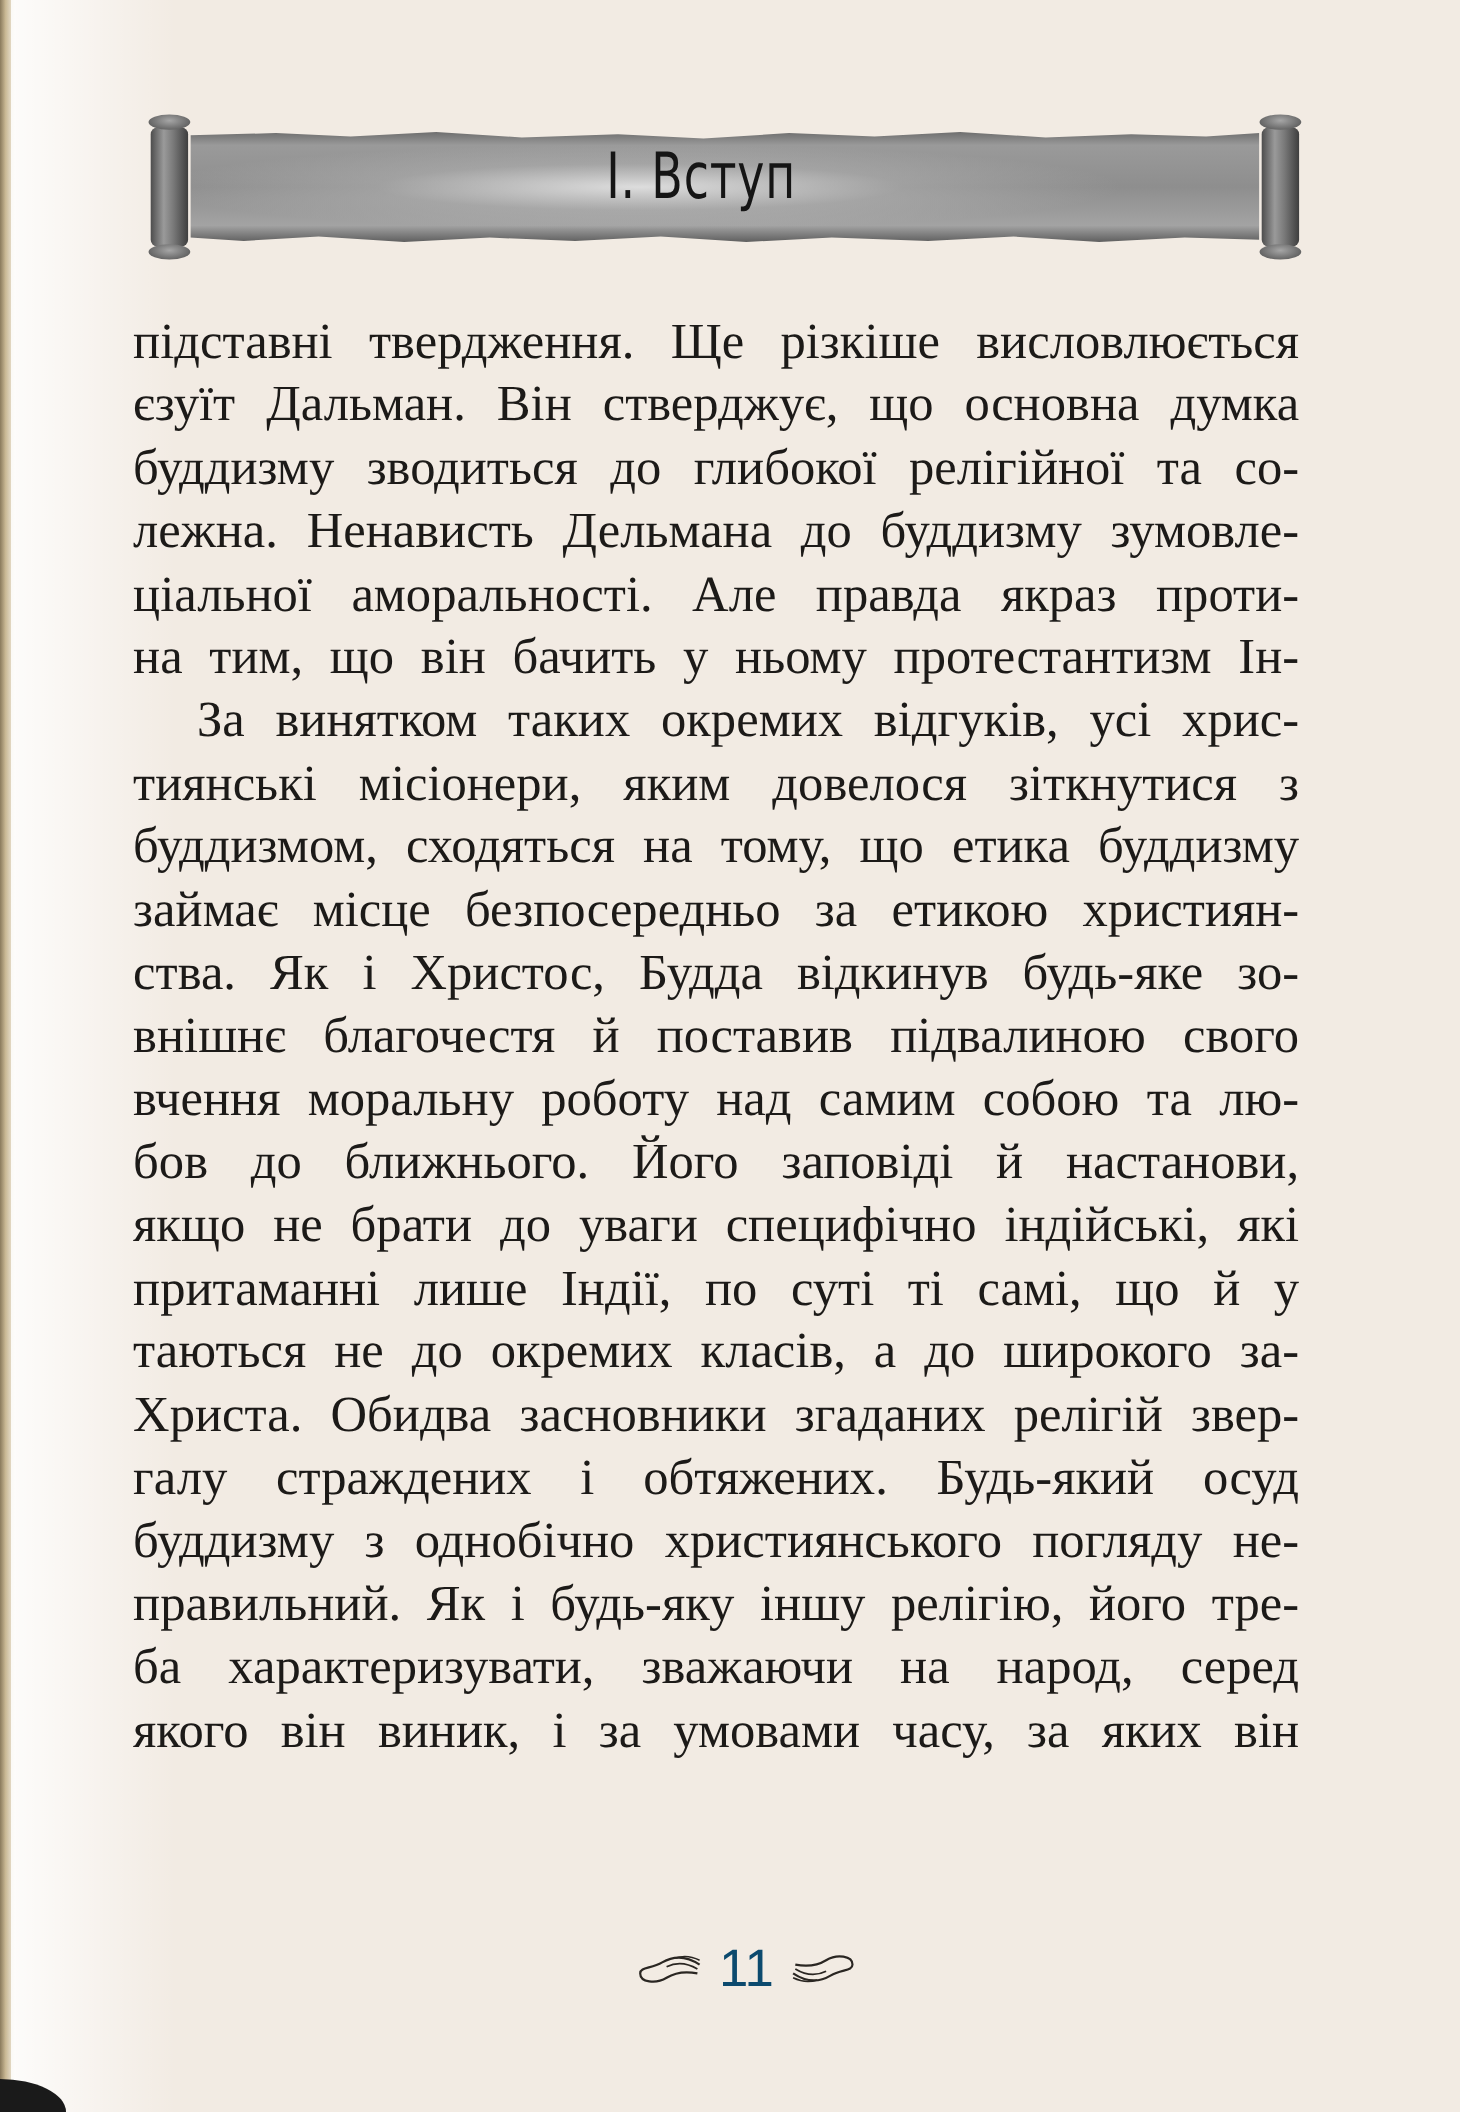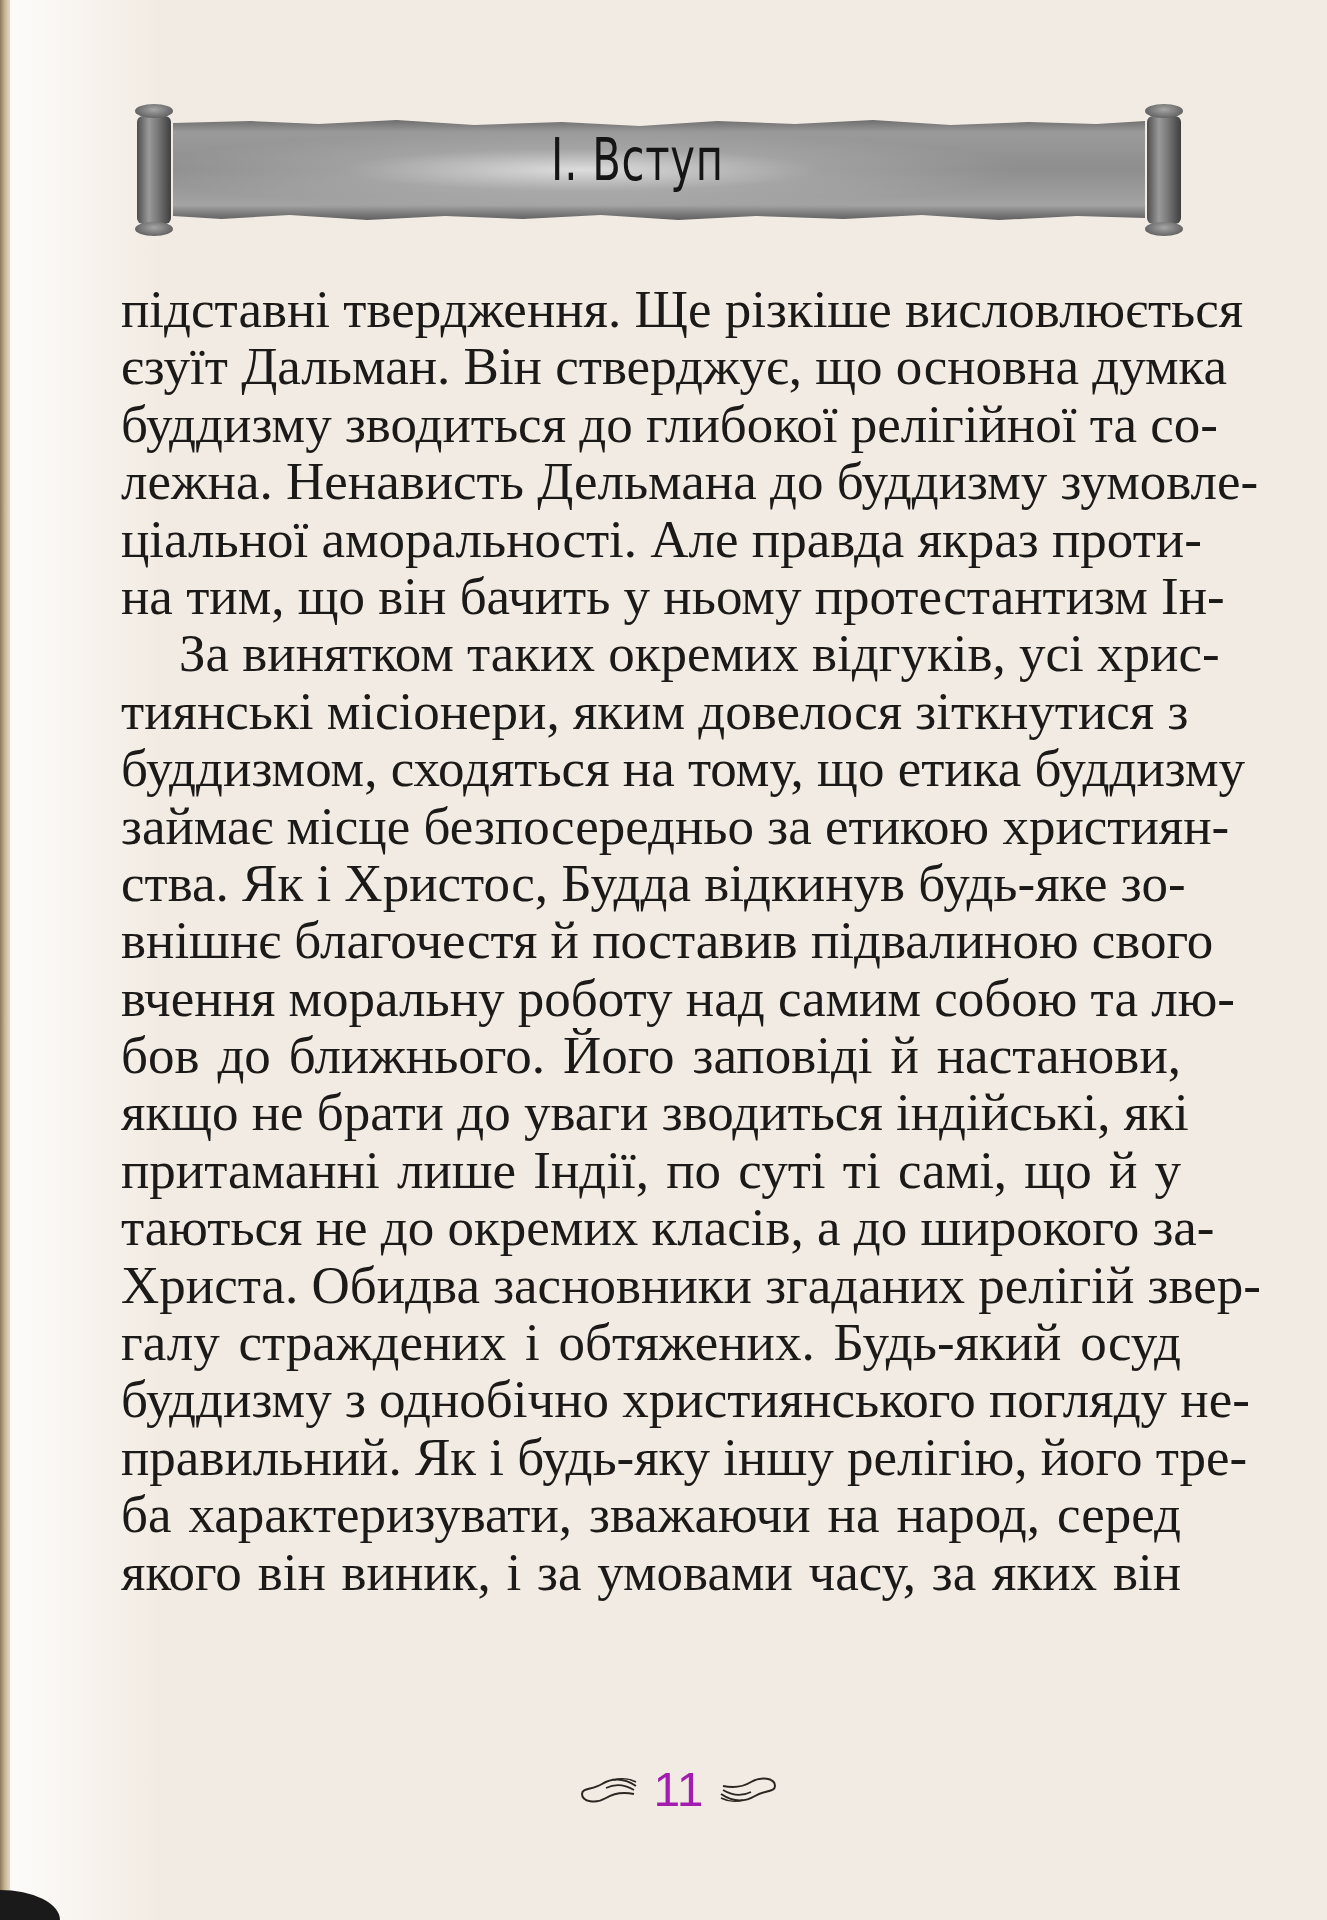--- a/index.html
+++ b/index.html
@@ -81,21 +81,21 @@
       color: #151515;
       padding-right: 60px;
     }
 
     
     .text-block {
       position: absolute;
       left: 121px;
       top: 281px;
       width: 1060px;
-      font-size: 53px;
+      font-size: 46px;
       line-height: 57.4px;
     }
     .line {
       display: block;
       height: 57.4px;
       white-space: nowrap;
       text-align: justify;
       text-align-last: justify;
     }
     .line.last {
@@ -117,21 +117,21 @@
       display: inline-flex;
       align-items: center;
       gap: 14px;
     }
     .flourish {
       width: 64px; height: 36px;
     }
     .folio-number {
       font-family: "Liberation Sans", sans-serif;
       font-size: 48px;
-      color: #a21caf;
+      color: #0c4a6e;
     }
   </style>
 </head>
 <body>
 
 <div class="page-edge-left"></div>
 <div class="page-glow-left"></div>
 <div class="page-corner-shadow"></div>
 
 <div class="banner">
@@ -155,21 +155,21 @@
   <span class="line">ціальної аморальності. Але правда якраз проти-</span>
   <span class="line">на тим, що він бачить у ньому протестантизм Ін-</span>
   <span class="line indent">За винятком таких окремих відгуків, усі хрис-</span>
   <span class="line">тиянські місіонери, яким довелося зіткнутися з</span>
   <span class="line">буддизмом, сходяться на тому, що етика буддизму</span>
   <span class="line">займає місце безпосередньо за етикою християн-</span>
   <span class="line">ства. Як і Христос, Будда відкинув будь-яке зо-</span>
   <span class="line">внішнє благочестя й поставив підвалиною свого</span>
   <span class="line">вчення моральну роботу над самим собою та лю-</span>
   <span class="line">бов до ближнього. Його заповіді й настанови,</span>
-  <span class="line">якщо не брати до уваги зводиться індійські, які</span>
+  <span class="line">якщо не брати до уваги специфічно індійські, які</span>
   <span class="line">притаманні лише Індії, по суті ті самі, що й у</span>
   <span class="line">таються не до окремих класів, а до широкого за-</span>
   <span class="line">Христа. Обидва засновники згаданих релігій звер-</span>
   <span class="line">галу страждених і обтяжених. Будь-який осуд</span>
   <span class="line">буддизму з однобічно християнського погляду не-</span>
   <span class="line">правильний. Як і будь-яку іншу релігію, його тре-</span>
   <span class="line">ба характеризувати, зважаючи на народ, серед</span>
   <span class="line">якого він виник, і за умовами часу, за яких він</span>
 </div>
 

